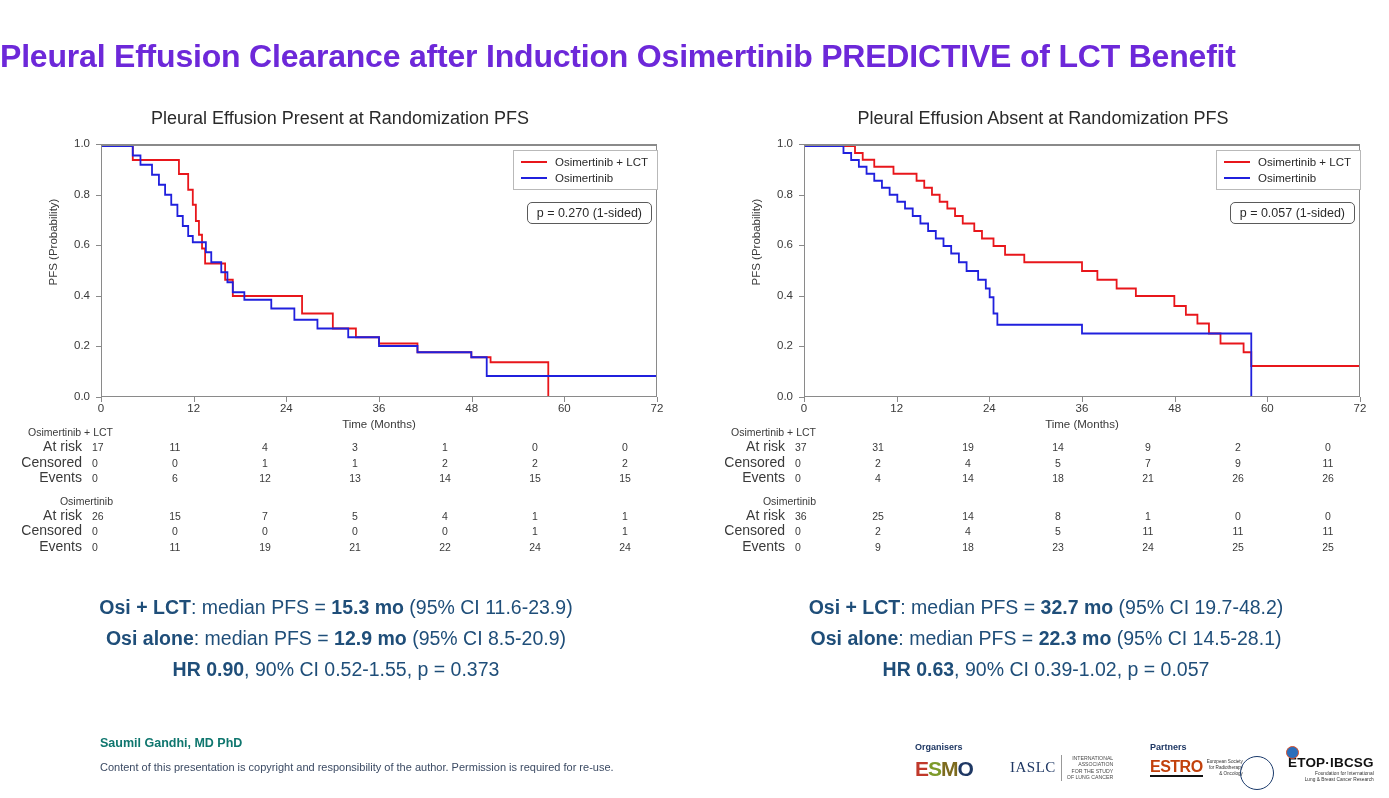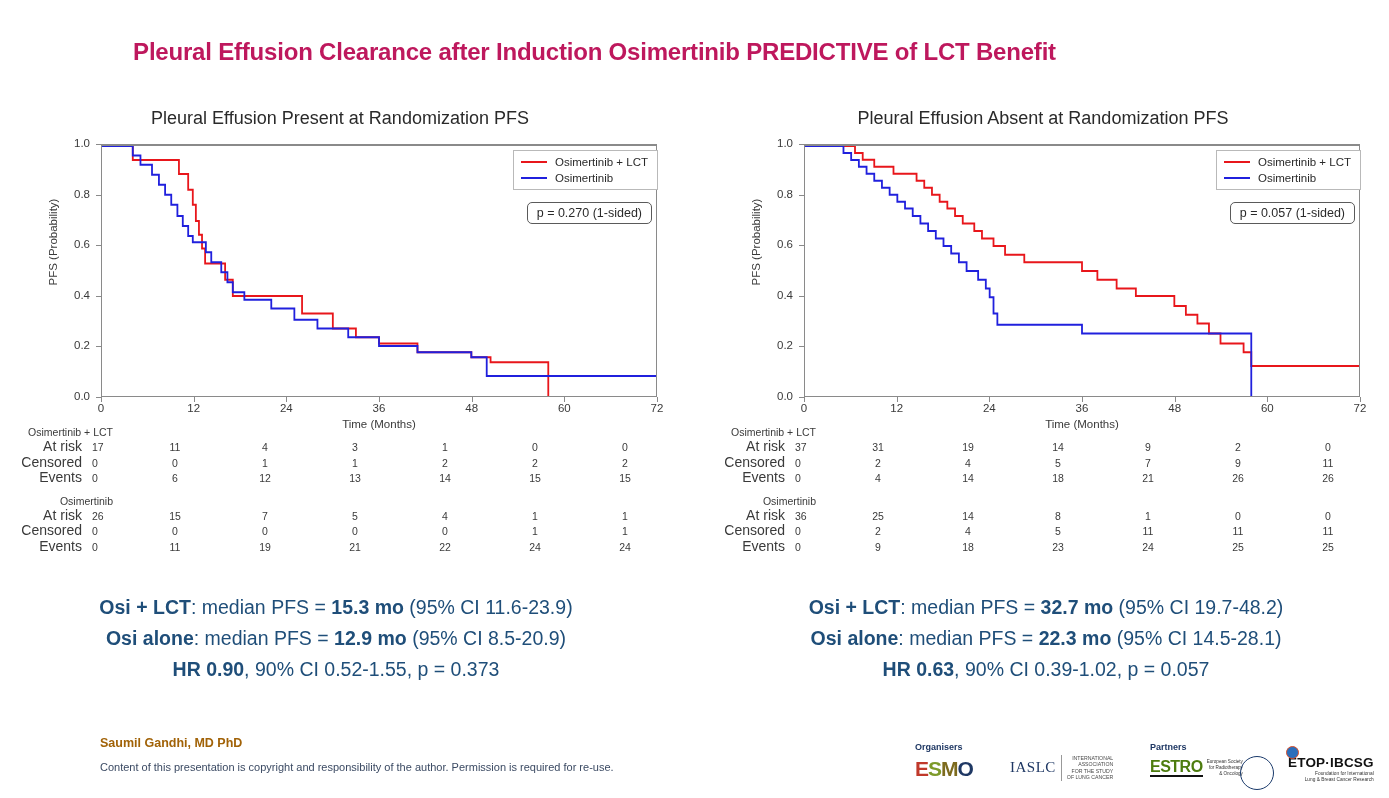--- a/index.html
+++ b/index.html
@@ -7,22 +7,22 @@
     width:1389px;height:798px;background:#ffffff;
     font-family:"Liberation Sans", sans-serif;
     overflow:hidden;position:relative;
   }
   .slide{position:absolute;inset:0;}
 
   
   .slide-title{
     position:absolute;left:0;top:38px;width:1189px;
     text-align:center;
-    font-size:24px;font-weight:bold;
-    color:#be185d;
+    font-size:32px;font-weight:bold;
+    color:#6d28d9;
     letter-spacing:-0.2px;
     white-space:nowrap;
   }
 
   
   .panel{position:absolute;top:108px;width:660px;height:470px;}
   .panel-left{left:10px;}
   .panel-right{left:713px;}
 
   .chart-title{
@@ -110,21 +110,21 @@
     font-size:19.5px;line-height:31px;
   }
   .summary-left{left:6px;top:592px;}
   .summary-right{left:716px;top:592px;}
   .summary b{font-weight:bold;}
   .summary .ln{display:block;white-space:nowrap;}
 
   
   .author{
     position:absolute;left:100px;top:736px;
-    font-size:12.5px;font-weight:bold;color:#a16207;
+    font-size:12.5px;font-weight:bold;color:#0f766e;
   }
   .copyright{
     position:absolute;left:100px;top:761px;
     font-size:11px;color:#3b4a63;
   }
 
   .logos{position:absolute;left:910px;top:742px;width:470px;height:52px;text-align:right;}
   .logo-sec-title{
     position:absolute;top:0;font-size:9px;font-weight:bold;color:#1F3864;
   }
@@ -138,21 +138,21 @@
   .esmo span:nth-child(1){color:#C0392B;}
   .esmo span:nth-child(2){color:#7D9A29;}
   .esmo span:nth-child(3){color:#7D6B1E;}
   .esmo span:nth-child(4){color:#1F3864;}
 
   .iaslc{position:absolute;left:100px;top:13px;display:flex;align-items:center;gap:5px;}
   .iaslc-word{font-size:15px;color:#1F3864;letter-spacing:0.5px;font-family:"Liberation Serif",serif;}
   .iaslc-sub{font-size:5.2px;color:#4a4a4a;line-height:6.4px;border-left:1px solid #999;padding-left:5px;}
 
   .estro{position:absolute;left:240px;top:16px;display:flex;align-items:center;gap:4px;}
-  .estro-word{font-size:16px;font-weight:bold;color:#4d7c0f;letter-spacing:-0.5px;border-bottom:2.5px solid #111;line-height:17px;}
+  .estro-word{font-size:16px;font-weight:bold;color:#c2410c;letter-spacing:-0.5px;border-bottom:2.5px solid #111;line-height:17px;}
   .estro-sub{font-size:4.6px;color:#333;line-height:6px;}
 
   .circ-logo{
     position:absolute;left:330px;top:14px;width:32px;height:32px;
     border:1.2px solid #1a3a6b;border-radius:50%;
   }
 
   .etop{position:absolute;left:378px;top:13px;}
   .etop-word{font-size:13.5px;font-weight:bold;color:#111;letter-spacing:0.2px;line-height:15px;}
   .etop-sub{font-size:4.8px;color:#333;line-height:6px;margin-top:1px;}

